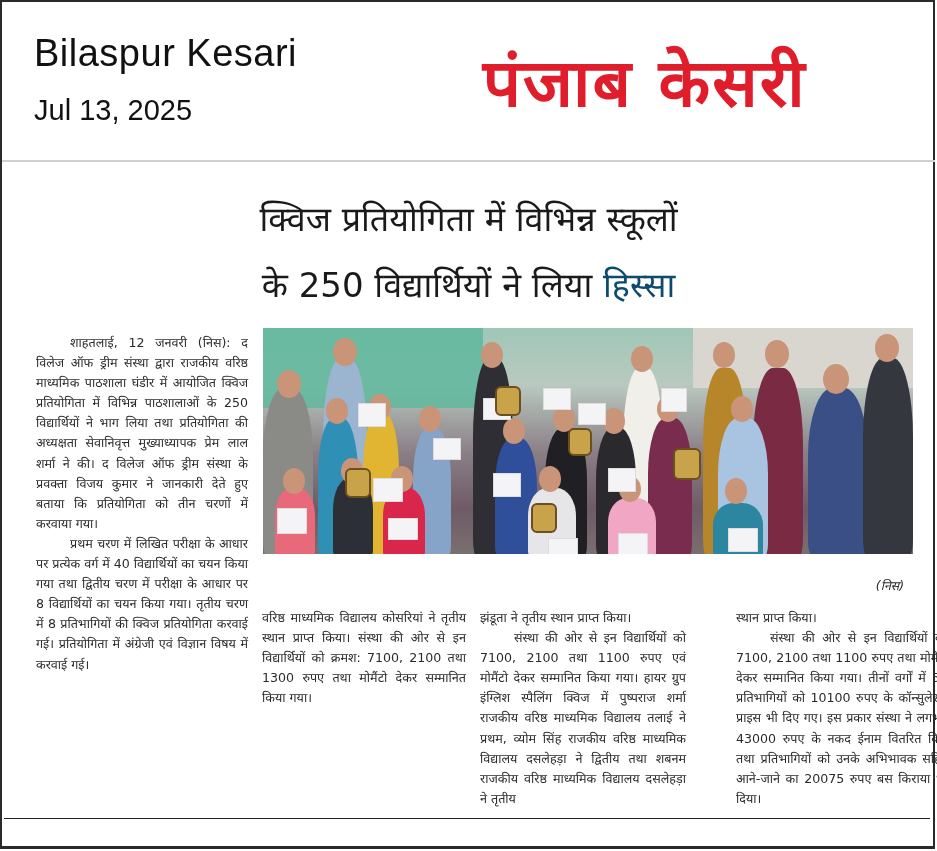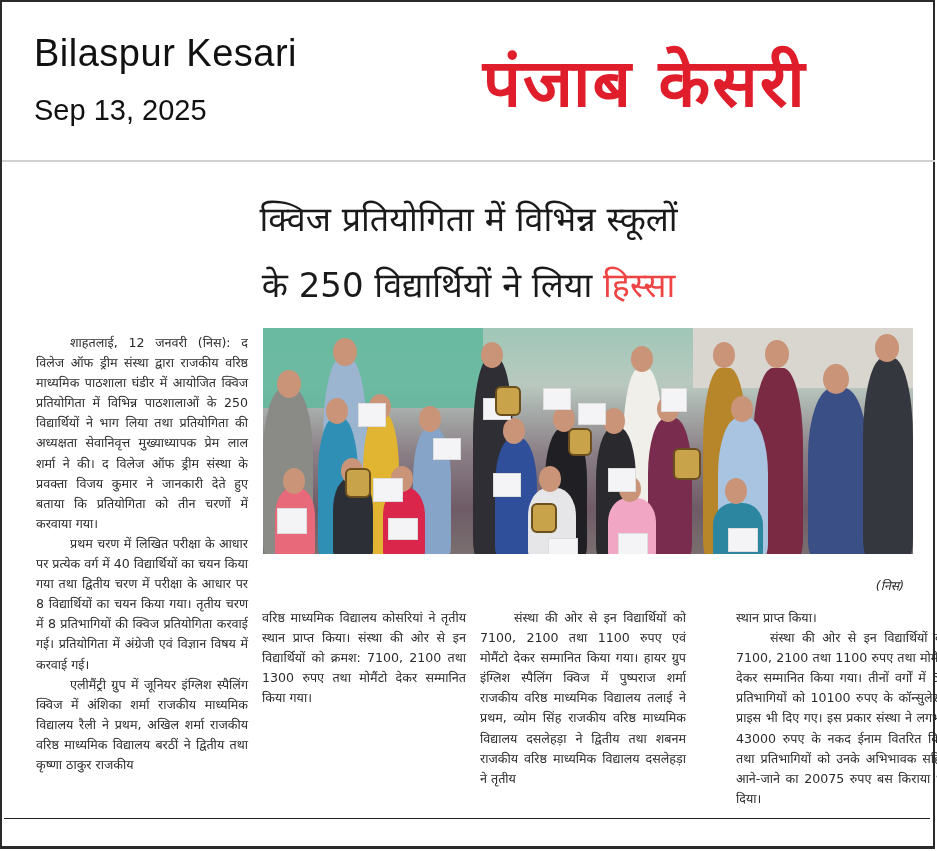--- a/index.html
+++ b/index.html
@@ -15,21 +15,21 @@
     .pub-name { position: absolute; left: 34px; top: 32px; font-size: 38px; font-weight: 400; color: #111; letter-spacing: 0.5px; }
     .pub-date { position: absolute; left: 34px; top: 94px; font-size: 29px; color: #111; }
     .logo {
       position: absolute; left: 486px; top: 40px; font-size: 66px; font-weight: 900; color: #e01e2b;
       font-family: "DejaVu Sans", sans-serif; letter-spacing: 2px; line-height: 88px; transform: scaleX(1.02);
     }
     .header-rule { position: absolute; left: 2px; top: 160px; width: 933px; height: 2px; background: #d0d0d0; }
 
     .headline { position: absolute; left: 0; top: 186px; width: 937px; text-align: center; font-family: "DejaVu Sans", sans-serif; }
     .hl-line { font-size: 34px; line-height: 66px; color: #1a1a1a; font-weight: 400; white-space: nowrap; }
-    .hl-red { color: #ef4444; }
+    .hl-red { color: #0c4a6e; }
 
     .col { position: absolute; font-family: "DejaVu Sans", sans-serif; font-size: 12.6px; line-height: 20.1px; color: #2a2a2a; text-align: justify; }
     .col p { margin: 0; }
     .indent { text-indent: 34px; }
     .col-left { left: 36px; top: 333px; width: 212px; }
     .col-b { left: 262px; top: 608px; width: 204px; }
     .col-c { left: 480px; top: 608px; width: 206px; }
     .col-d { left: 736px; top: 608px; width: 212px; }
 
     .photo {
@@ -51,34 +51,33 @@
 
     .bottom-rule { position: absolute; left: 4px; top: 818px; width: 926px; height: 1px; background: #222; }
   </style>
 </head>
 <body>
 
 <div class="frame"></div>
 
 <div class="header">
   <div class="pub-name">Bilaspur Kesari</div>
-  <div class="pub-date">Sep 13, 2025</div>
+  <div class="pub-date">Jul 13, 2025</div>
   <div class="logo">पंजाब केसरी</div>
   <div class="header-rule"></div>
 </div>
 
 <div class="headline">
   <div class="hl-line">क्विज प्रतियोगिता में विभिन्न स्कूलों</div>
   <div class="hl-line"><span>के 250 विद्यार्थियों ने लिया </span><span class="hl-red">हिस्सा</span></div>
 </div>
 
 <div class="col col-left">
   <p class="indent">शाहतलाई, 12 जनवरी (निस): द विलेज ऑफ ड्रीम संस्था द्वारा राजकीय वरिष्ठ माध्यमिक पाठशाला घंडीर में आयोजित क्विज प्रतियोगिता में विभिन्न पाठशालाओं के 250 विद्यार्थियों ने भाग लिया तथा प्रतियोगिता की अध्यक्षता सेवानिवृत्त मुख्याध्यापक प्रेम लाल शर्मा ने की। द विलेज ऑफ ड्रीम संस्था के प्रवक्ता विजय कुमार ने जानकारी देते हुए बताया कि प्रतियोगिता को तीन चरणों में करवाया गया।</p>
   <p class="indent">प्रथम चरण में लिखित परीक्षा के आधार पर प्रत्येक वर्ग में 40 विद्यार्थियों का चयन किया गया तथा द्वितीय चरण में परीक्षा के आधार पर 8 विद्यार्थियों का चयन किया गया। तृतीय चरण में 8 प्रतिभागियों की क्विज प्रतियोगिता करवाई गई। प्रतियोगिता में अंग्रेजी एवं विज्ञान विषय में करवाई गई।</p>
-  <p class="indent">एलीमैंट्री ग्रुप में जूनियर इंग्लिश स्पैलिंग क्विज में अंशिका शर्मा राजकीय माध्यमिक विद्यालय रैली ने प्रथम, अखिल शर्मा राजकीय वरिष्ठ माध्यमिक विद्यालय बरठीं ने द्वितीय तथा कृष्णा ठाकुर राजकीय</p>
 </div>
 
 <div class="photo" title="Group photo of students holding certificates and plaques with chief guests">
   <div class="wall"></div>
   <div class="wall2"></div>
 
   <div class="person" style="left:60px;top:30px;width:44px;height:200px;background:#9bb4cf;"></div>
   <div class="head" style="left:70px;top:10px;width:24px;height:28px;"></div>
   <div class="person" style="left:0px;top:60px;width:50px;height:170px;background:#8a8a86;"></div>
   <div class="head" style="left:14px;top:42px;width:24px;height:28px;"></div>
@@ -148,20 +147,21 @@
 
 <div class="caption">
   <span class="caption-credit">(निस)</span>
 </div>
 
 <div class="col col-b">
   <p>वरिष्ठ माध्यमिक विद्यालय कोसरियां ने तृतीय स्थान प्राप्त किया। संस्था की ओर से इन विद्यार्थियों को क्रमश: 7100, 2100 तथा 1300 रुपए तथा मोमैंटो देकर सम्मानित किया गया।</p>
 </div>
 
 <div class="col col-c">
+  <p>झंडूता ने तृतीय स्थान प्राप्त किया।</p>
   <p class="indent">संस्था की ओर से इन विद्यार्थियों को 7100, 2100 तथा 1100 रुपए एवं मोमैंटो देकर सम्मानित किया गया। हायर ग्रुप इंग्लिश स्पैलिंग क्विज में पुष्पराज शर्मा राजकीय वरिष्ठ माध्यमिक विद्यालय तलाई ने प्रथम, व्योम सिंह राजकीय वरिष्ठ माध्यमिक विद्यालय दसलेहड़ा ने द्वितीय तथा शबनम राजकीय वरिष्ठ माध्यमिक विद्यालय दसलेहड़ा ने तृतीय</p>
 </div>
 
 <div class="col col-d">
   <p>स्थान प्राप्त किया।</p>
   <p class="indent">संस्था की ओर से इन विद्यार्थियों को 7100, 2100 तथा 1100 रुपए तथा मोमैंटो देकर सम्मानित किया गया। तीनों वर्गों में 51 प्रतिभागियों को 10100 रुपए के कॉन्सुलेशन प्राइस भी दिए गए। इस प्रकार संस्था ने लगभग 43000 रुपए के नकद ईनाम वितरित किए तथा प्रतिभागियों को उनके अभिभावक सहित आने-जाने का 20075 रुपए बस किराया भी दिया।</p>
 </div>
 
 <div class="bottom-rule"></div>
 

